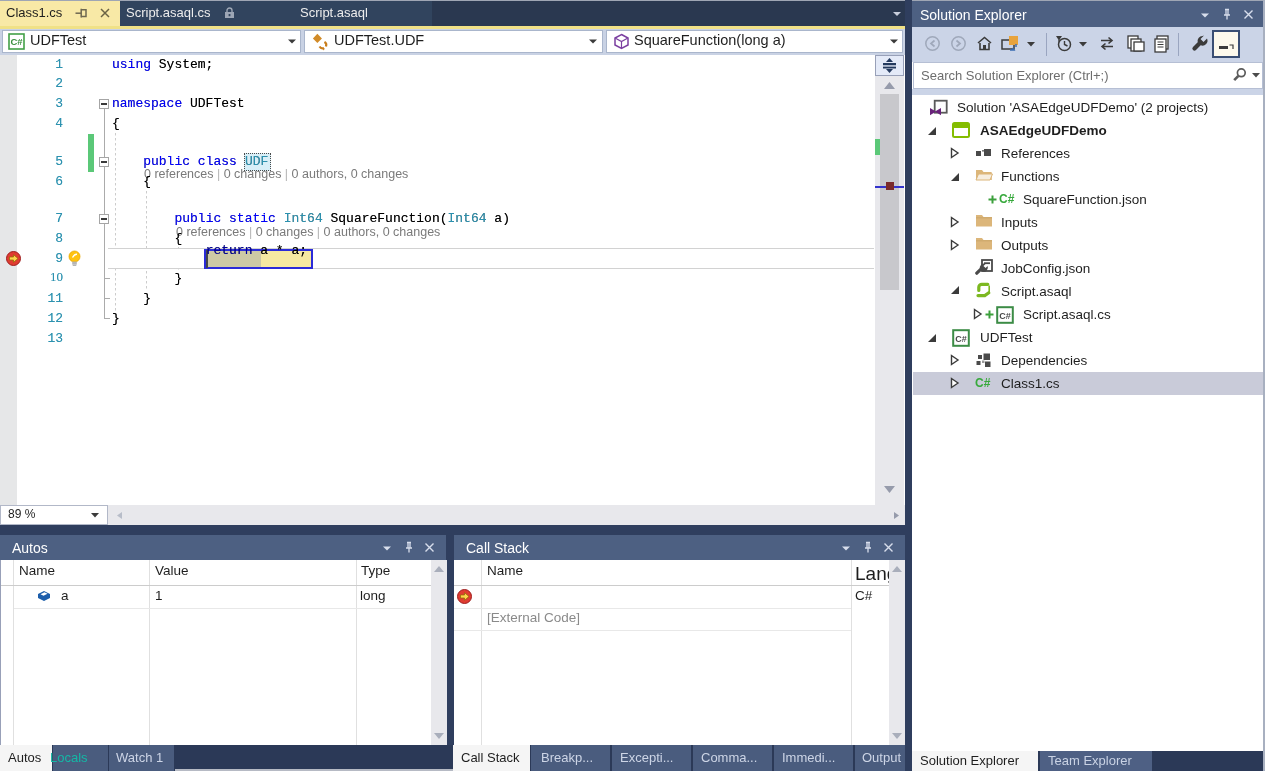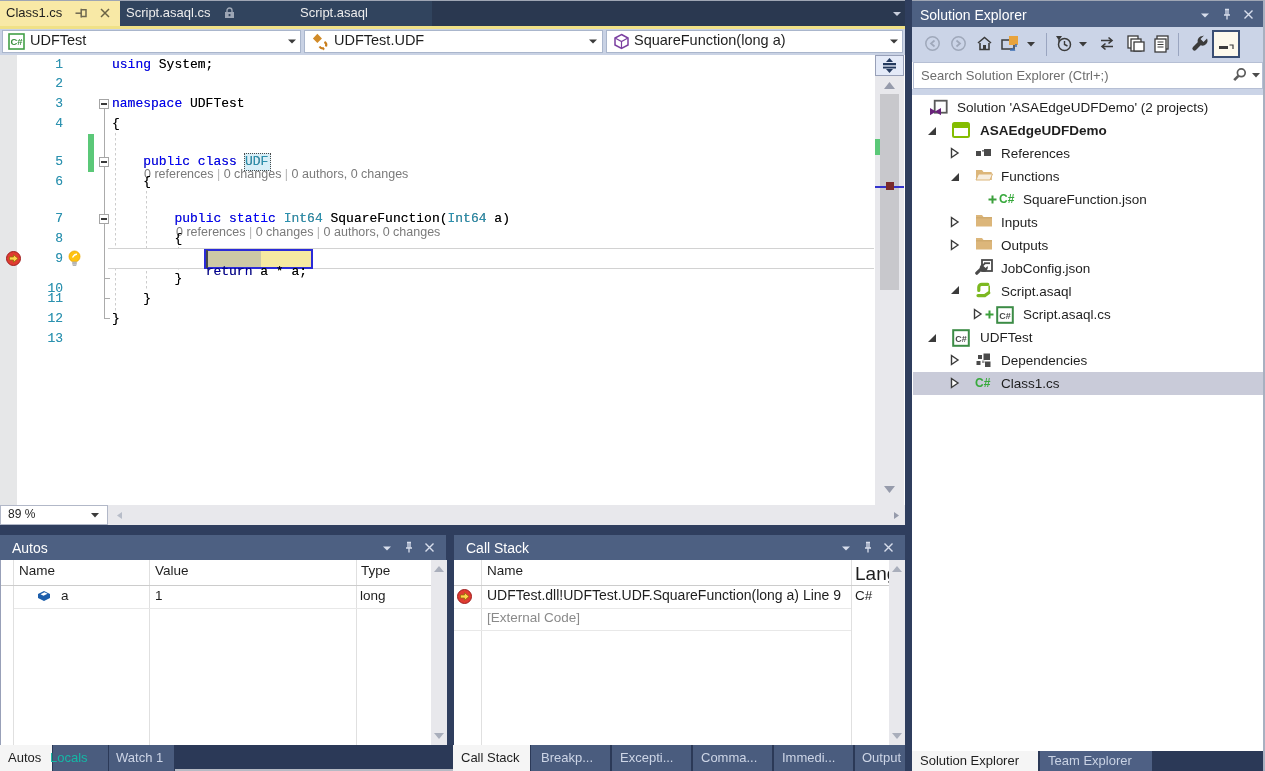--- a/index.html
+++ b/index.html
@@ -96,21 +96,21 @@
 
       <div class="abs lnum" style="left:23px;top:0px;">1</div>
       <div class="abs lnum" style="left:23px;top:19px;">2</div>
       <div class="abs lnum" style="left:23px;top:39px;">3</div>
       <div class="abs lnum" style="left:23px;top:59px;">4</div>
       <div class="abs lnum" style="left:23px;top:97px;">5</div>
       <div class="abs lnum" style="left:23px;top:117px;">6</div>
       <div class="abs lnum" style="left:23px;top:154px;">7</div>
       <div class="abs lnum" style="left:23px;top:174px;">8</div>
       <div class="abs lnum" style="left:23px;top:194px;">9</div>
-      <div class="abs lnum" style="left:23px;top:224px;">10</div>
+      <div class="abs lnum" style="left:23px;top:212px;font-family:Liberation Serif, serif;">10</div>
       <div class="abs lnum" style="left:23px;top:234px;">11</div>
       <div class="abs lnum" style="left:23px;top:254px;">12</div>
       <div class="abs lnum" style="left:23px;top:274px;">13</div>
 
       <div class="abs" style="left:104px;top:54px;width:1px;height:209px;background:#ABABAB;"></div>
       <div class="abs" style="left:104px;top:223px;width:6px;height:1px;background:#ABABAB;"></div>
       <div class="abs" style="left:104px;top:243px;width:6px;height:1px;background:#ABABAB;"></div>
       <div class="abs" style="left:104px;top:263px;width:6px;height:1px;background:#ABABAB;"></div>
       <div class="abs" style="left:99px;top:44px;width:10px;height:10px;background:#FFF;border:1px solid #A5A5A5;box-sizing:border-box;"></div>
       <div class="abs" style="left:101px;top:48px;width:6px;height:1.5px;background:#3B3B3B;"></div>
@@ -137,21 +137,21 @@
       <div class="abs mono" style="left:112px;top:117px;">    {</div>
       <div class="abs clens" style="left:176px;top:136px;">0 references <span style="color:#B5B5B5">|</span> 0 changes <span style="color:#B5B5B5">|</span> 0 authors, 0 changes</div>
       <div class="abs mono" style="left:112px;top:154px;">        <span class="kw">public</span> <span class="kw">static</span> <span class="ty">Int64</span> SquareFunction(<span class="ty">Int64</span> a)</div>
       <div class="abs mono" style="left:112px;top:174px;">        {</div>
 
       <div class="abs" style="left:108px;top:193px;width:766px;height:21px;border-top:1px solid #D2D2D2;border-bottom:1px solid #D2D2D2;box-sizing:border-box;background:#FFF;"></div>
 
       <div class="abs" style="left:204px;top:194px;width:109px;height:20px;border:2px solid #2B2BD8;box-sizing:border-box;background:#F6E9A1;"></div>
       <div class="abs" style="left:206px;top:196px;width:55px;height:16px;background:#CDC9A5;"></div>
       <div class="abs" style="left:206px;top:195px;width:2px;height:18px;background:#44464A;"></div>
-      <div class="abs mono" style="left:112px;top:207px;">            <span class="kw" style="color:#00009B">return</span> a * a;</div>
+      <div class="abs mono" style="left:112px;top:186px;">            <span class="kw" style="color:#00009B">return</span> a * a;</div>
       <div class="abs mono" style="left:112px;top:214px;">        }</div>
       <div class="abs mono" style="left:112px;top:234px;">    }</div>
       <div class="abs mono" style="left:112px;top:254px;">}</div>
 
       <div class="abs" style="left:244px;top:98px;width:27px;height:18px;background:#D8EFF8;border:1px dotted #4A4A4A;box-sizing:border-box;"></div>
       <div class="abs mono ty" style="left:245px;top:97px;">UDF</div>
 
       <svg class="abs" style="left:6px;top:196px" width="15" height="15" viewBox="0 0 15 15">
           <circle cx="7.5" cy="7.5" r="7" fill="#E03C31" stroke="#9E1E1E" stroke-width="1"></circle>
           <path d="M3.5 6 h4 V3.7 L12 7.5 L7.5 11.3 V9 h-4 Z" fill="#FFD34E" stroke="#8A6D00" stroke-width="0.7"></path>
@@ -261,21 +261,20 @@
     <div class="abs" style="left:0;top:25px;width:451px;height:211px;background:#FFF;">
       <div class="abs" style="left:27px;top:0;width:1px;height:211px;background:#E0E0E0;"></div>
       <div class="abs" style="left:397px;top:0;width:1px;height:211px;background:#E0E0E0;"></div>
       <div class="abs" style="left:0px;top:25px;width:451px;height:1px;background:#CCCCCC;"></div>
       <div class="abs" style="left:33px;top:3px;font-size:13.5px;color:#1E1E1E;">Name</div>
       <div class="abs" style="left:401px;top:3px;font-size:19px;color:#1E1E1E;">Lang</div>
       <svg class="abs" style="left:3px;top:29px" width="15" height="15" viewBox="0 0 15 15">
           <circle cx="7.5" cy="7.5" r="7" fill="#E03C31" stroke="#9E1E1E" stroke-width="1"></circle>
           <path d="M3.5 6 h4 V3.7 L12 7.5 L7.5 11.3 V9 h-4 Z" fill="#FFD34E" stroke="#8A6D00" stroke-width="0.7"></path>
         </svg>
-      <div class="abs" style="left:33px;top:27px;font-size:14px;color:#1E1E1E;white-space:nowrap;">UDFTest.dll!UDFTest.UDF.SquareFunction(long a) Line 9</div>
       <div class="abs" style="left:401px;top:28px;font-size:13.5px;color:#1E1E1E;">C#</div>
       <div class="abs" style="left:0px;top:48px;width:397px;height:1px;background:#E8E8E8;"></div>
       <div class="abs" style="left:33px;top:50px;font-size:13.5px;color:#8A8A8A;">[External Code]</div>
       <div class="abs" style="left:0px;top:70px;width:397px;height:1px;background:#E8E8E8;"></div>
       <div class="abs" style="left:435px;top:0;width:16px;height:186px;background:#E8E8EC;"></div>
         <svg class="abs" style="left:437px;top:5px" width="12" height="8" viewBox="0 0 12 8">
           <path d="M6 1 L11 7 H1 Z" fill="#A9AEBB"></path>
         </svg>
       <svg class="abs" style="left:437px;top:172px" width="12" height="8" viewBox="0 0 12 8">
           <path d="M6 7 L1 1 H11 Z" fill="#A9AEBB"></path>

